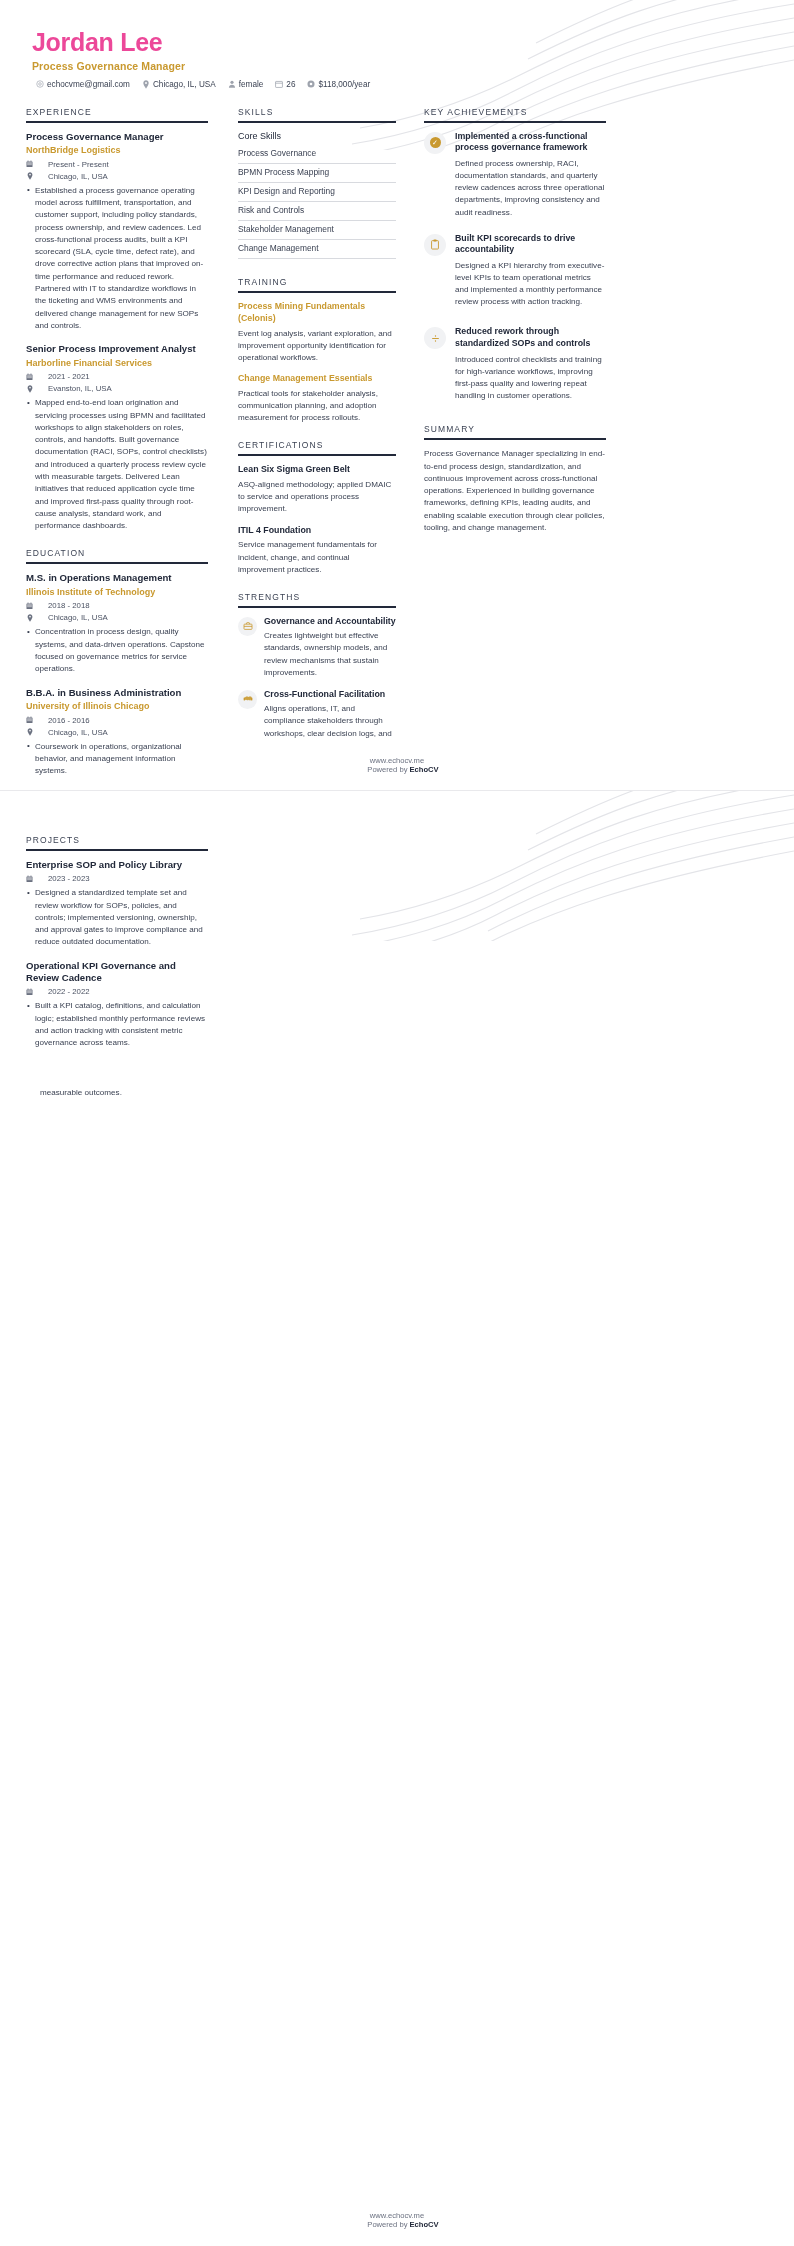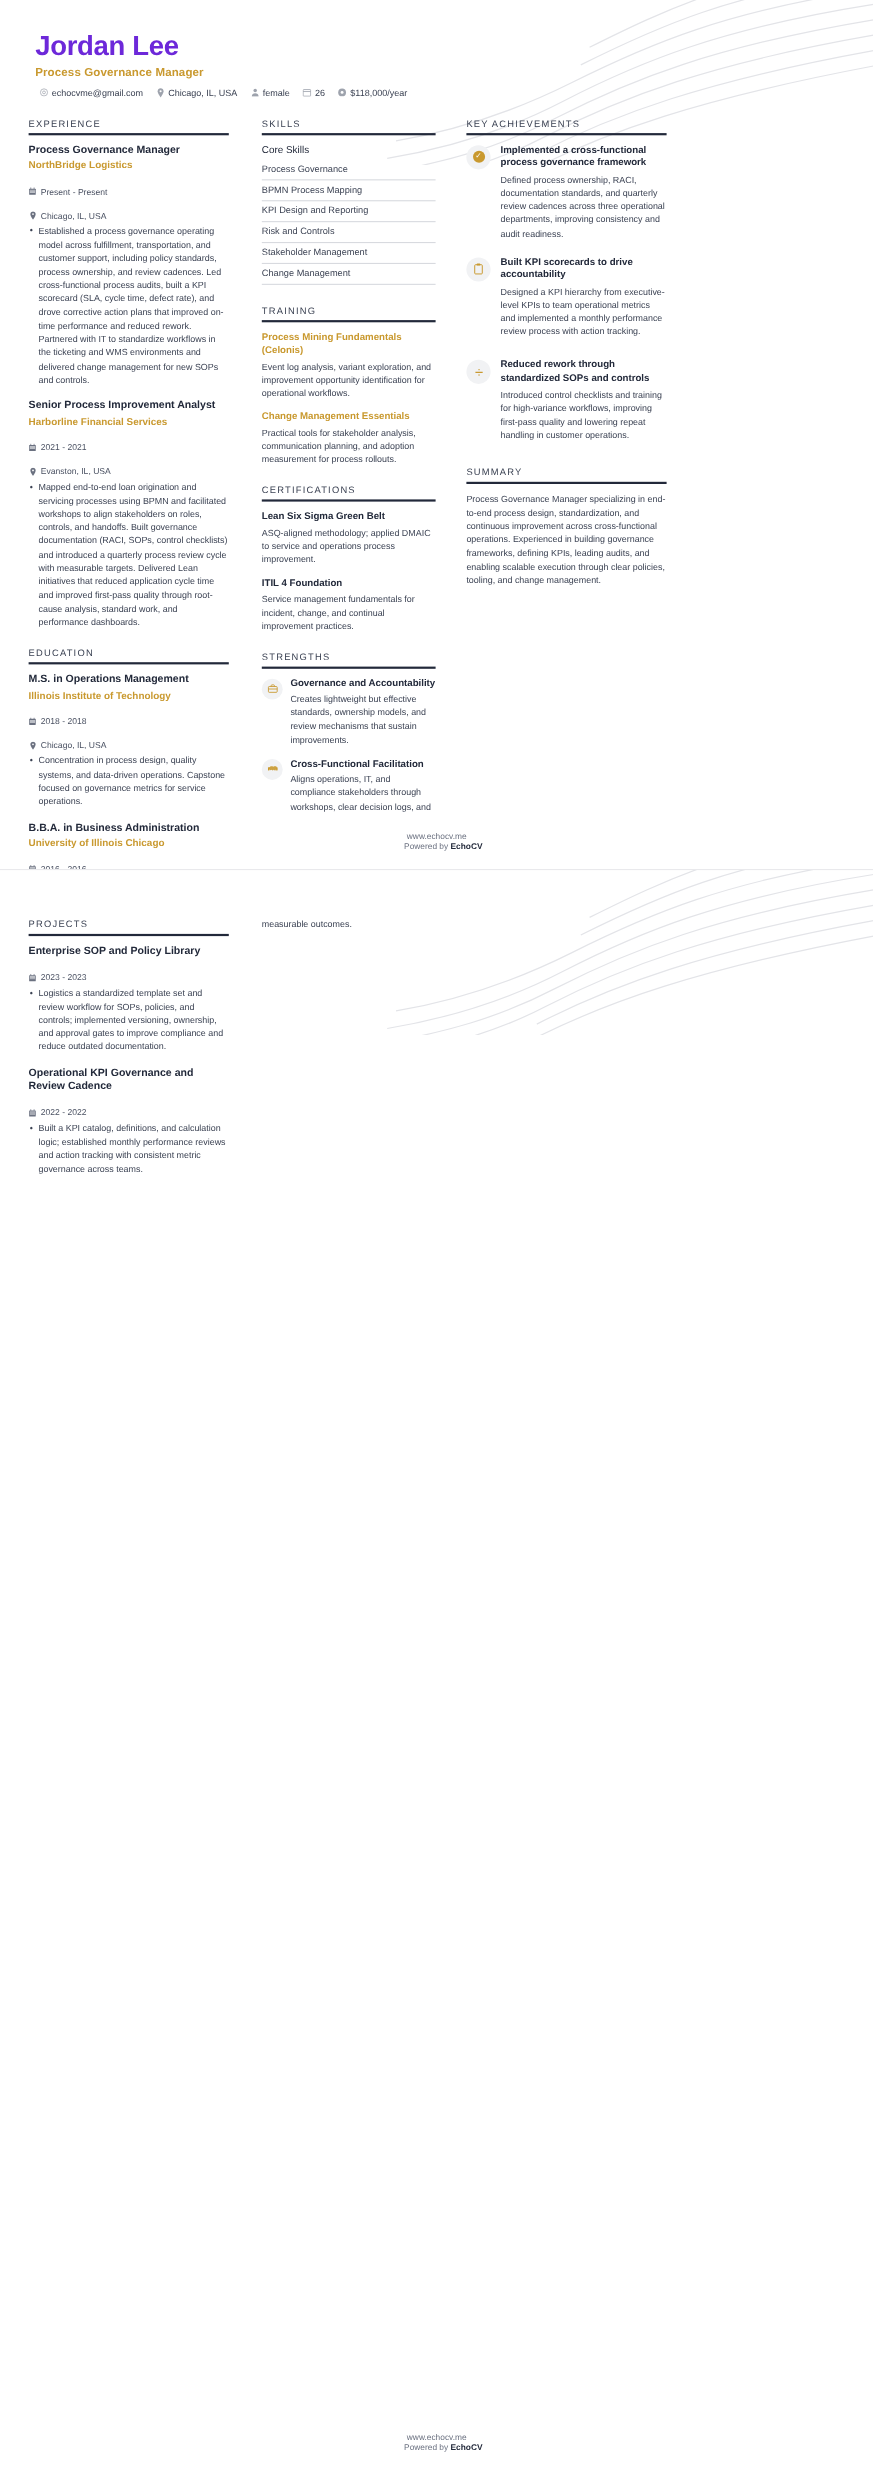--- a/index.html
+++ b/index.html
@@ -27,21 +27,21 @@
   
   .header {
     position: relative;
     z-index: 2;
     padding: 28px 32px 0 32px;
   }
   .name {
     font-size: 25px;
     font-weight: bold;
     letter-spacing: -0.3px;
-    color: #6d28d9;
+    color: #ec4899;
     line-height: 1.15;
   }
   .role {
     margin-top: 3px;
     font-size: 10.5px;
     font-weight: bold;
     color: #c9992f;
     letter-spacing: 0.1px;
   }
   .contact {
@@ -109,24 +109,24 @@
   .entry-org {
     font-size: 9px;
     font-weight: bold;
     color: #c9992f;
     margin-top: 2px;
     line-height: 1.3;
   }
   .meta-line {
     display: flex;
     align-items: center;
-    gap: 4px;
+    gap: 15px;
     font-size: 7.8px;
     color: #4a5162;
-    margin-top: 13px;
+    margin-top: 3px;
   }
   .m-ico {
     width: 7px; height: 8px;
     display: inline-flex; align-items: center; justify-content: center;
     color: #6b7180;
     flex: 0 0 auto;
   }
   .bullets {
     margin-top: 4px;
     padding-left: 9px;
@@ -281,20 +281,21 @@
     flex-direction: column;
   }
   .footer-brand { font-weight: normal; padding-left: 12px; }
   .footer-brand b { color: #22293a; font-weight: bold; }
 
   .p2-body {
     position: relative;
     z-index: 2;
     display: flex;
     padding: 22px 8px 0 26px;
+    flex-direction: column;
   }
   .overflow-text {
     font-size: 8.1px;
     line-height: 1.5;
     color: #3b4253;
   }
 </style>
 </head>
 <body>
 
@@ -673,21 +674,21 @@
                   <rect x="2.3" y="5.2" width="9.4" height="1" fill="#fff"></rect>
                   <rect x="2.3" y="7.2" width="9.4" height="1" fill="#fff"></rect>
                   <rect x="2.3" y="9.2" width="9.4" height="1" fill="#fff"></rect>
                   <rect x="3.4" y="0.8" width="1.3" height="3" fill="currentColor"></rect>
                   <rect x="9.3" y="0.8" width="1.3" height="3" fill="currentColor"></rect>
                 </svg>
               </span>
             <span>2023 - 2023</span>
           </div>
           <ul class="bullets">
-            <li>Logistics a standardized template set and review workflow for SOPs, policies, and controls; implemented versioning, ownership, and approval gates to improve compliance and reduce outdated documentation.</li>
+            <li>Designed a standardized template set and review workflow for SOPs, policies, and controls; implemented versioning, ownership, and approval gates to improve compliance and reduce outdated documentation.</li>
           </ul>
         </div>
 
         <div class="entry">
           <div class="entry-title">Operational KPI Governance and Review Cadence</div>
           <div class="meta-line">
             <span class="m-ico">
                 <svg width="7" height="8" viewBox="0 0 14 16">
                   <rect x="1" y="3" width="12" height="11" rx="1" fill="currentColor"></rect>
                   <rect x="2.3" y="5.2" width="9.4" height="1" fill="#fff"></rect>

